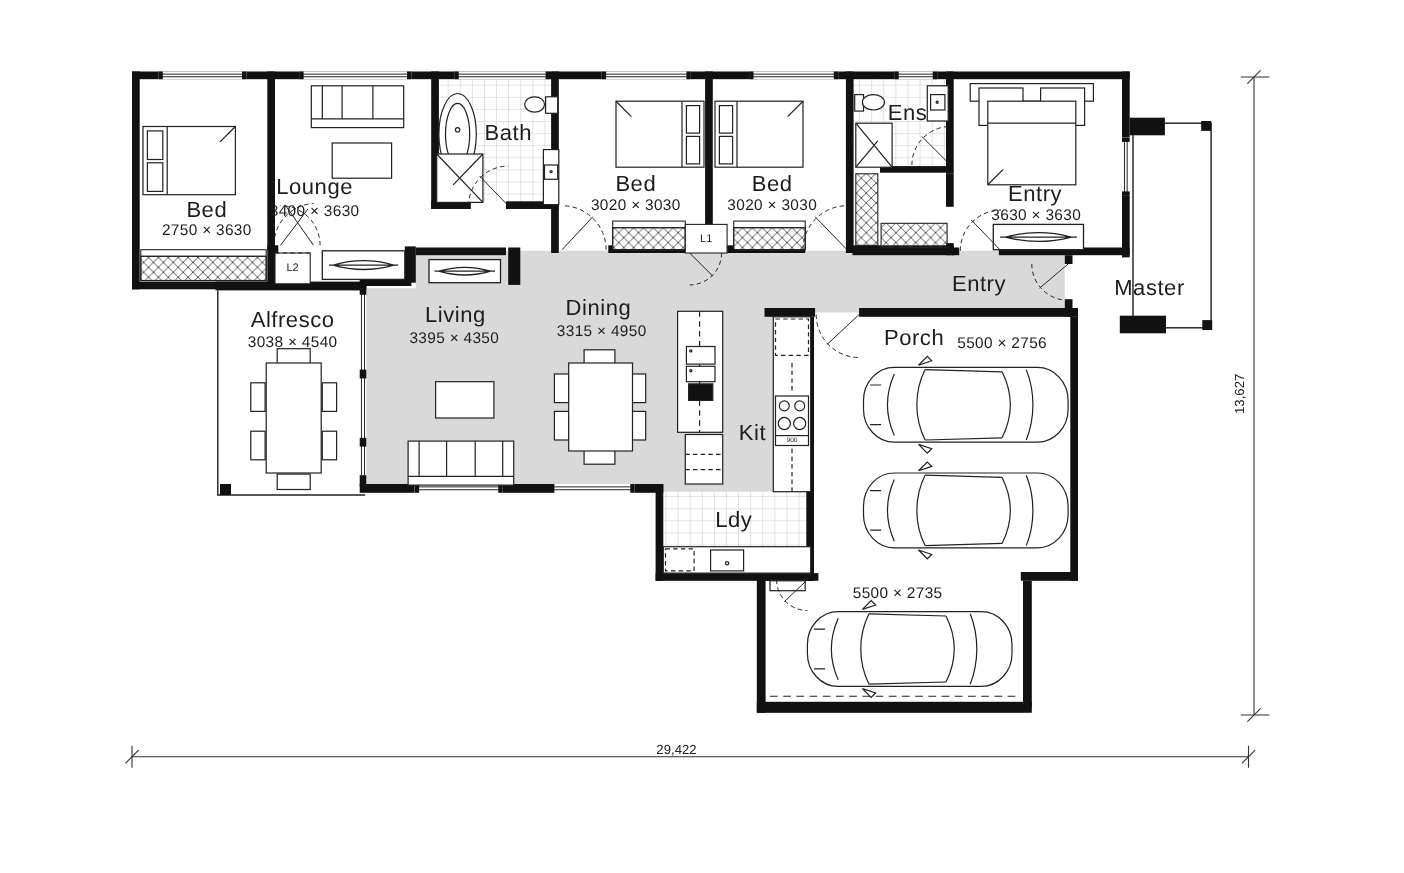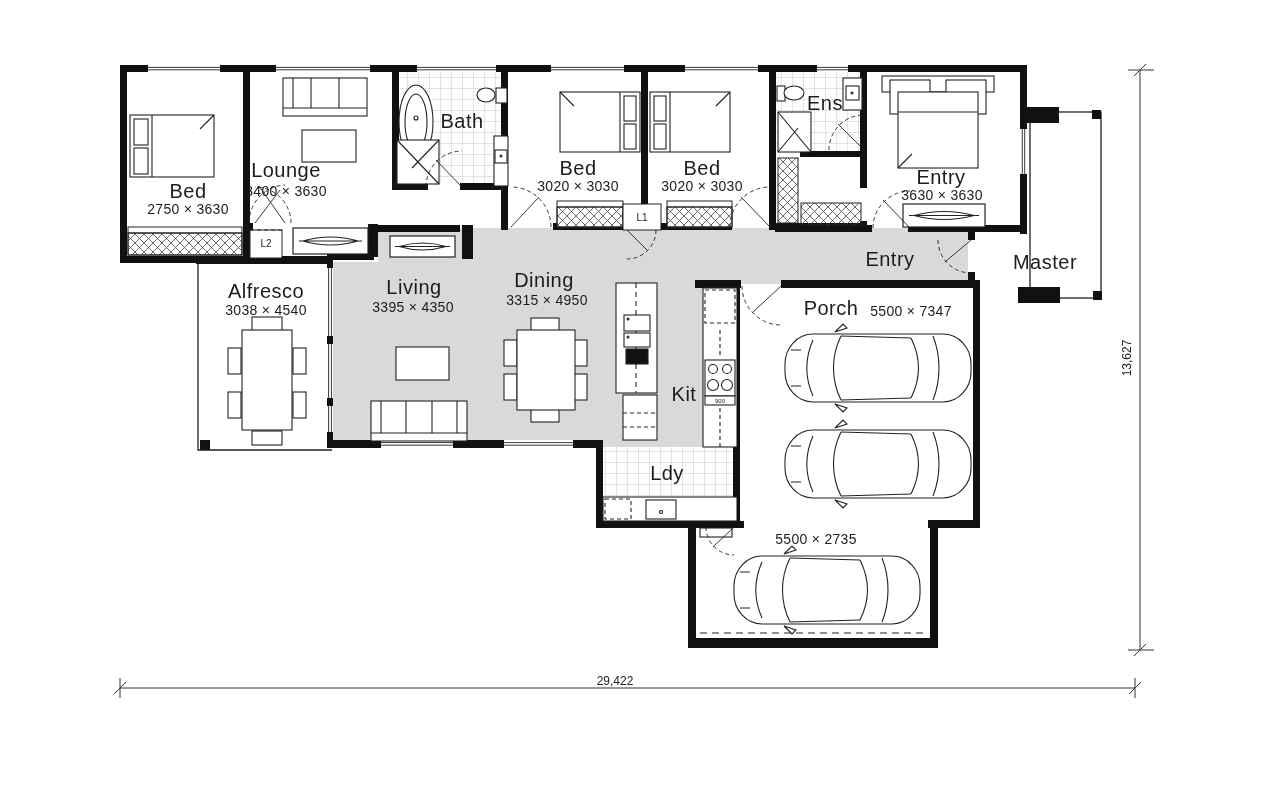--- a/index.html
+++ b/index.html
@@ -443,21 +443,21 @@
 
   <div class="lbl room-name" style="left:414px;top:287px">Living</div>
   <div class="lbl room-dims" style="left:413px;top:307px">3395 × 4350</div>
 
   <div class="lbl room-name" style="left:544px;top:280px">Dining</div>
   <div class="lbl room-dims" style="left:547px;top:300px">3315 × 4950</div>
 
   <div class="lbl room-name" style="left:684px;top:394px">Kit</div>
 
   <div class="lbl room-name" style="left:831px;top:308px">Porch</div>
-  <div class="lbl room-dims" style="left:911px;top:311px">5500 × 7347</div>
+  <div class="lbl room-dims" style="left:911px;top:311px">5500 × 2756</div>
 
   <div class="lbl room-name" style="left:667px;top:473px">Ldy</div>
 
   <div class="lbl room-dims" style="left:816px;top:539px">5500 × 2735</div>
 
   <div class="lbl tiny" style="left:642px;top:218px">L1</div>
   <div class="lbl tiny" style="left:266px;top:244px">L2</div>
 
   <div class="lbl micro" style="left:720px;top:401px">900</div>
 

